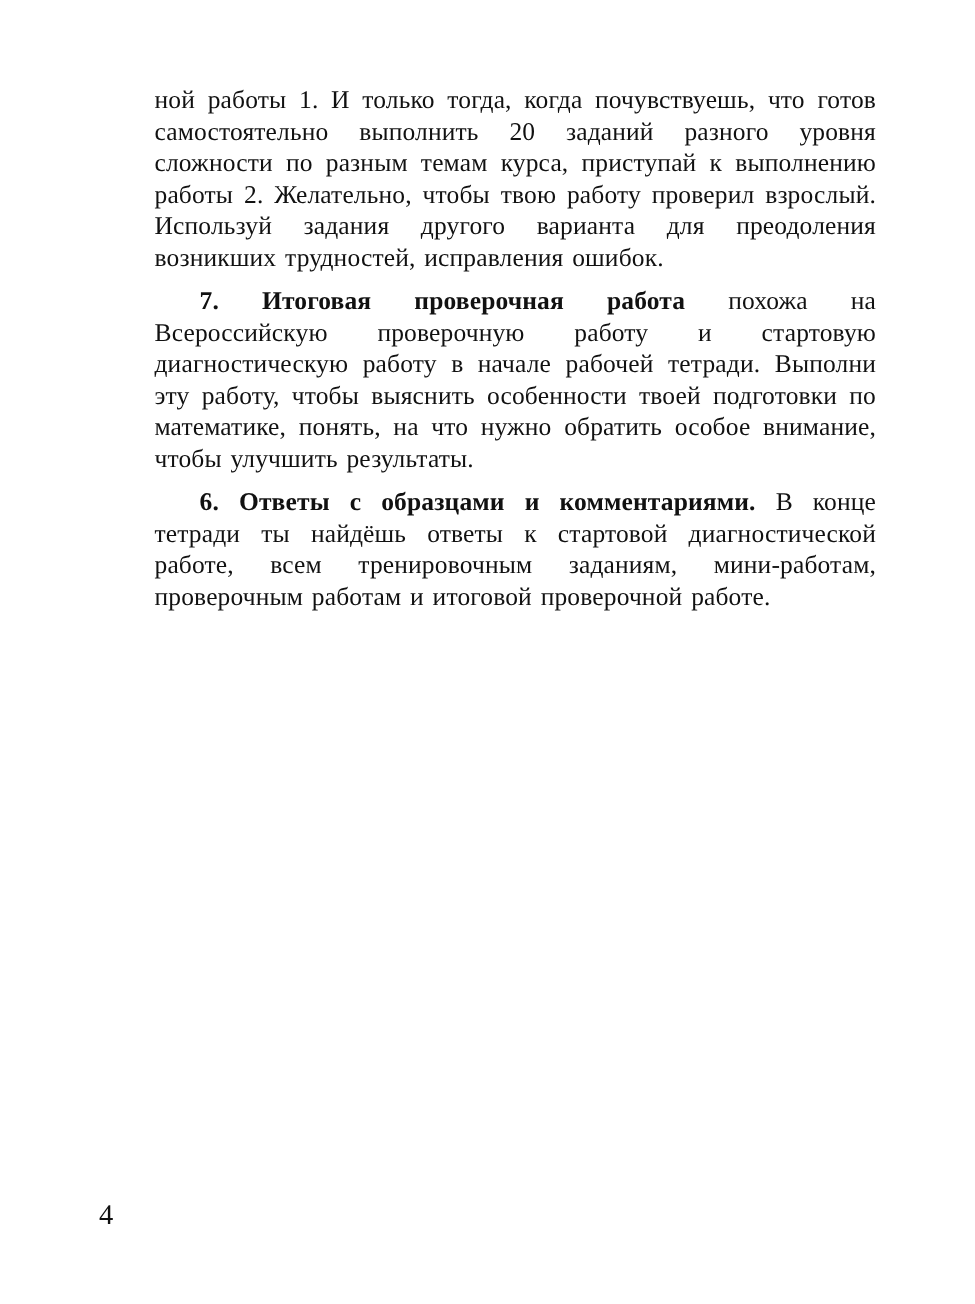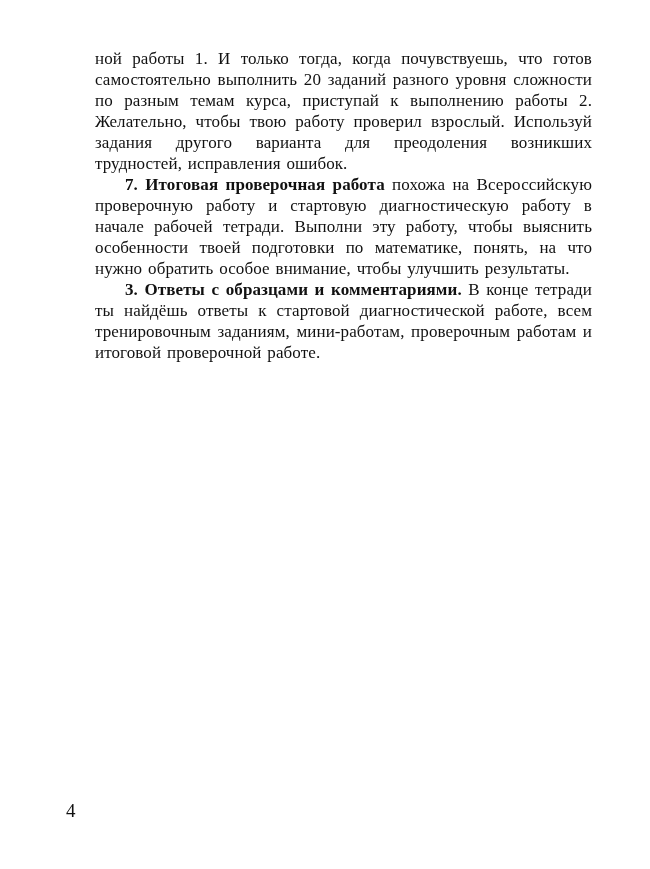--- a/index.html
+++ b/index.html
@@ -25,21 +25,21 @@
       left: 95px;
       top: 48px;
       width: 497px;
       text-align: justify;
       font-size: 17px;
       line-height: 21px;
       word-spacing: 1.5px;
       letter-spacing: 0.1px;
     }
     .para {
-      margin: 0;
+      margin: 8px;
       text-indent: 30px;
     }
     .para.no-indent {
       text-indent: 0;
     }
     .para strong {
       font-weight: bold;
     }
     .page-number {
       position: absolute;
@@ -52,17 +52,17 @@
   </style>
 </head>
 <body>
 
 <div class="page">
   <div class="text-block">
     <p class="para no-indent"><span>ной работы 1. И только тогда, когда почувствуешь, что готов самостоятельно выполнить 20 заданий разного уровня сложности по разным темам курса, приступай к выполнению работы 2. Желательно, чтобы твою работу проверил взрослый. Используй задания другого варианта для преодоления возникших трудностей, исправления ошибок.</span></p>
 
     <p class="para"><strong>7. Итоговая проверочная работа</strong><span> похожа на Всероссийскую проверочную работу и стартовую диагностическую работу в начале рабочей тетради. Выполни эту работу, чтобы выяснить особенности твоей подготовки по математике, понять, на что нужно обратить особое внимание, чтобы улучшить результаты.</span></p>
 
-    <p class="para"><strong>3. Ответы с образцами и комментариями.</strong><span> В конце тетради ты найдёшь ответы к стартовой диагностической работе, всем тренировочным заданиям, мини-работам, проверочным работам и итоговой проверочной работе.</span></p>
+    <p class="para"><strong>6. Ответы с образцами и комментариями.</strong><span> В конце тетради ты найдёшь ответы к стартовой диагностической работе, всем тренировочным заданиям, мини-работам, проверочным работам и итоговой проверочной работе.</span></p>
   </div>
 
   <div class="page-number">4</div>
 </div>
 
 </body></html>

